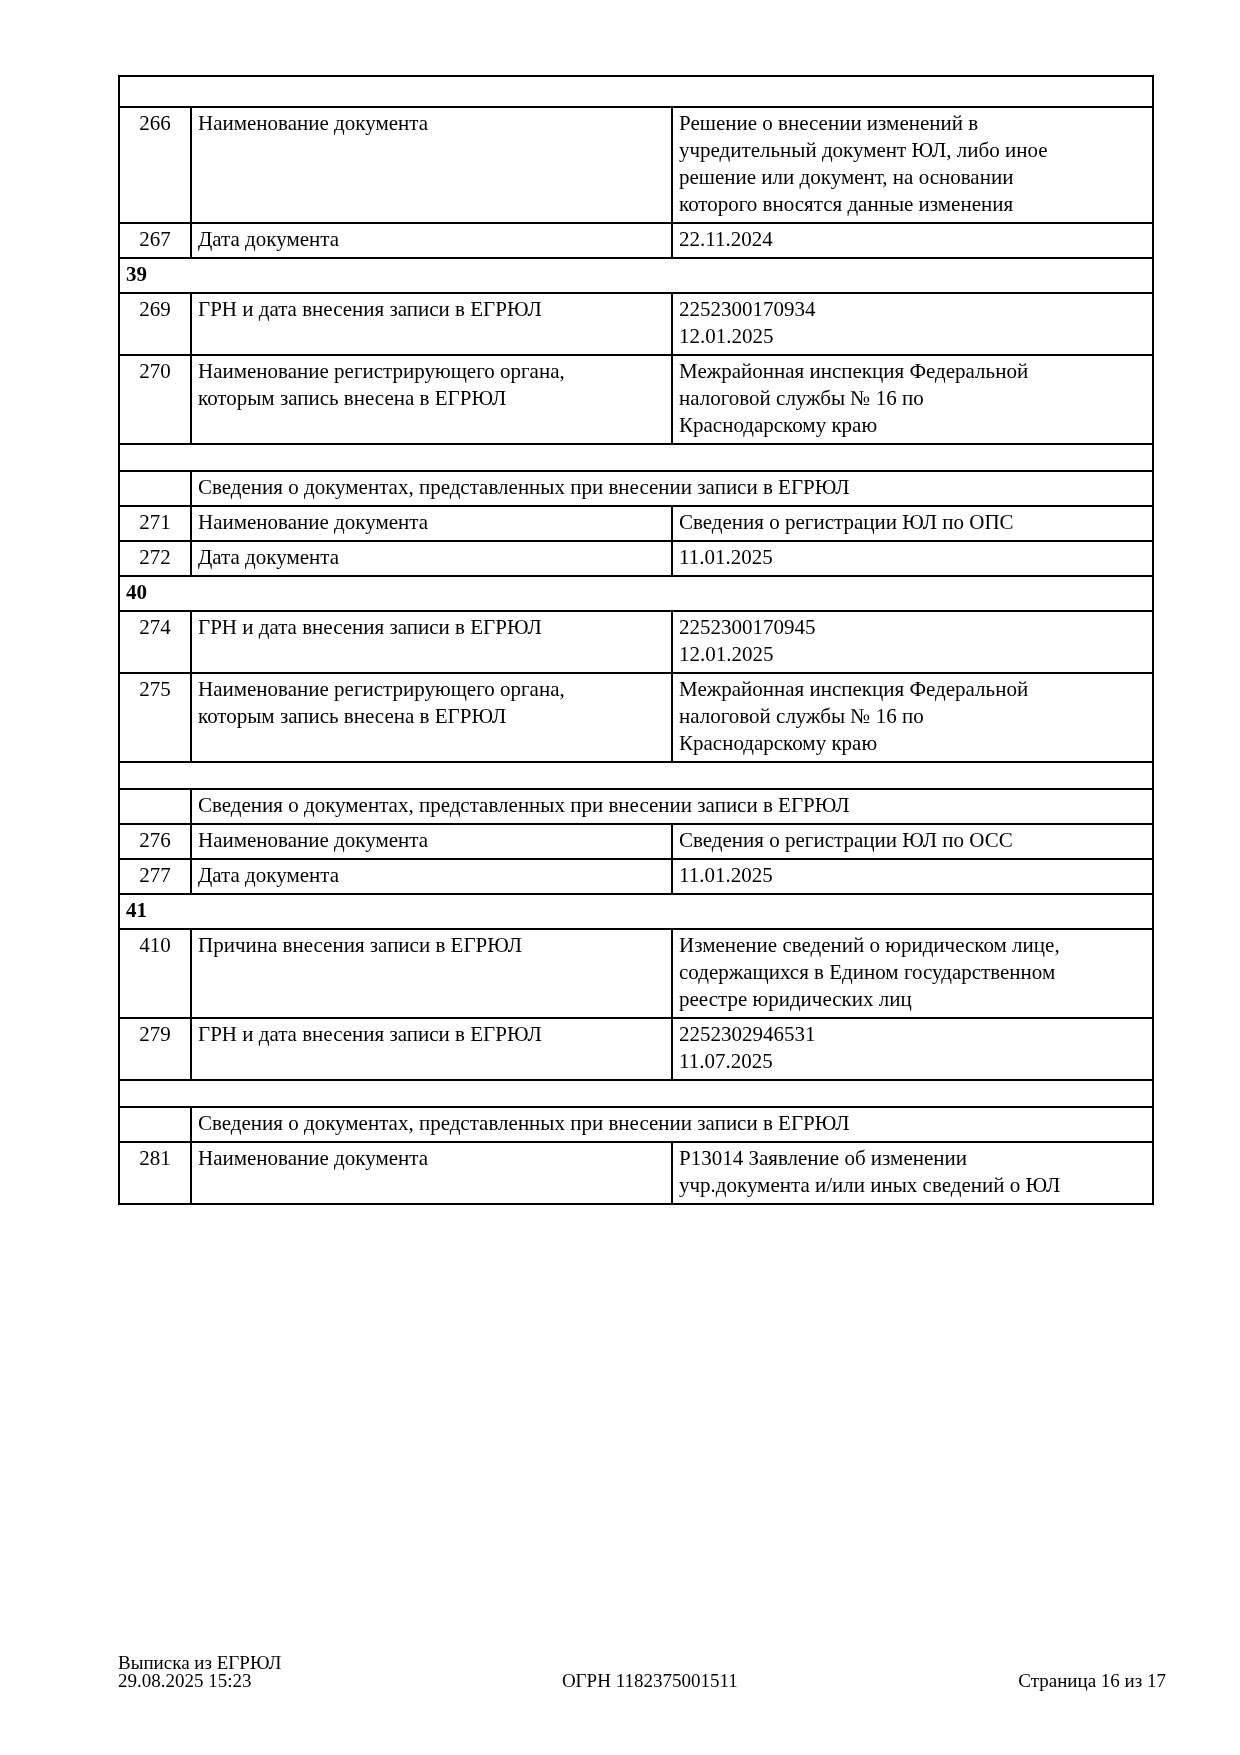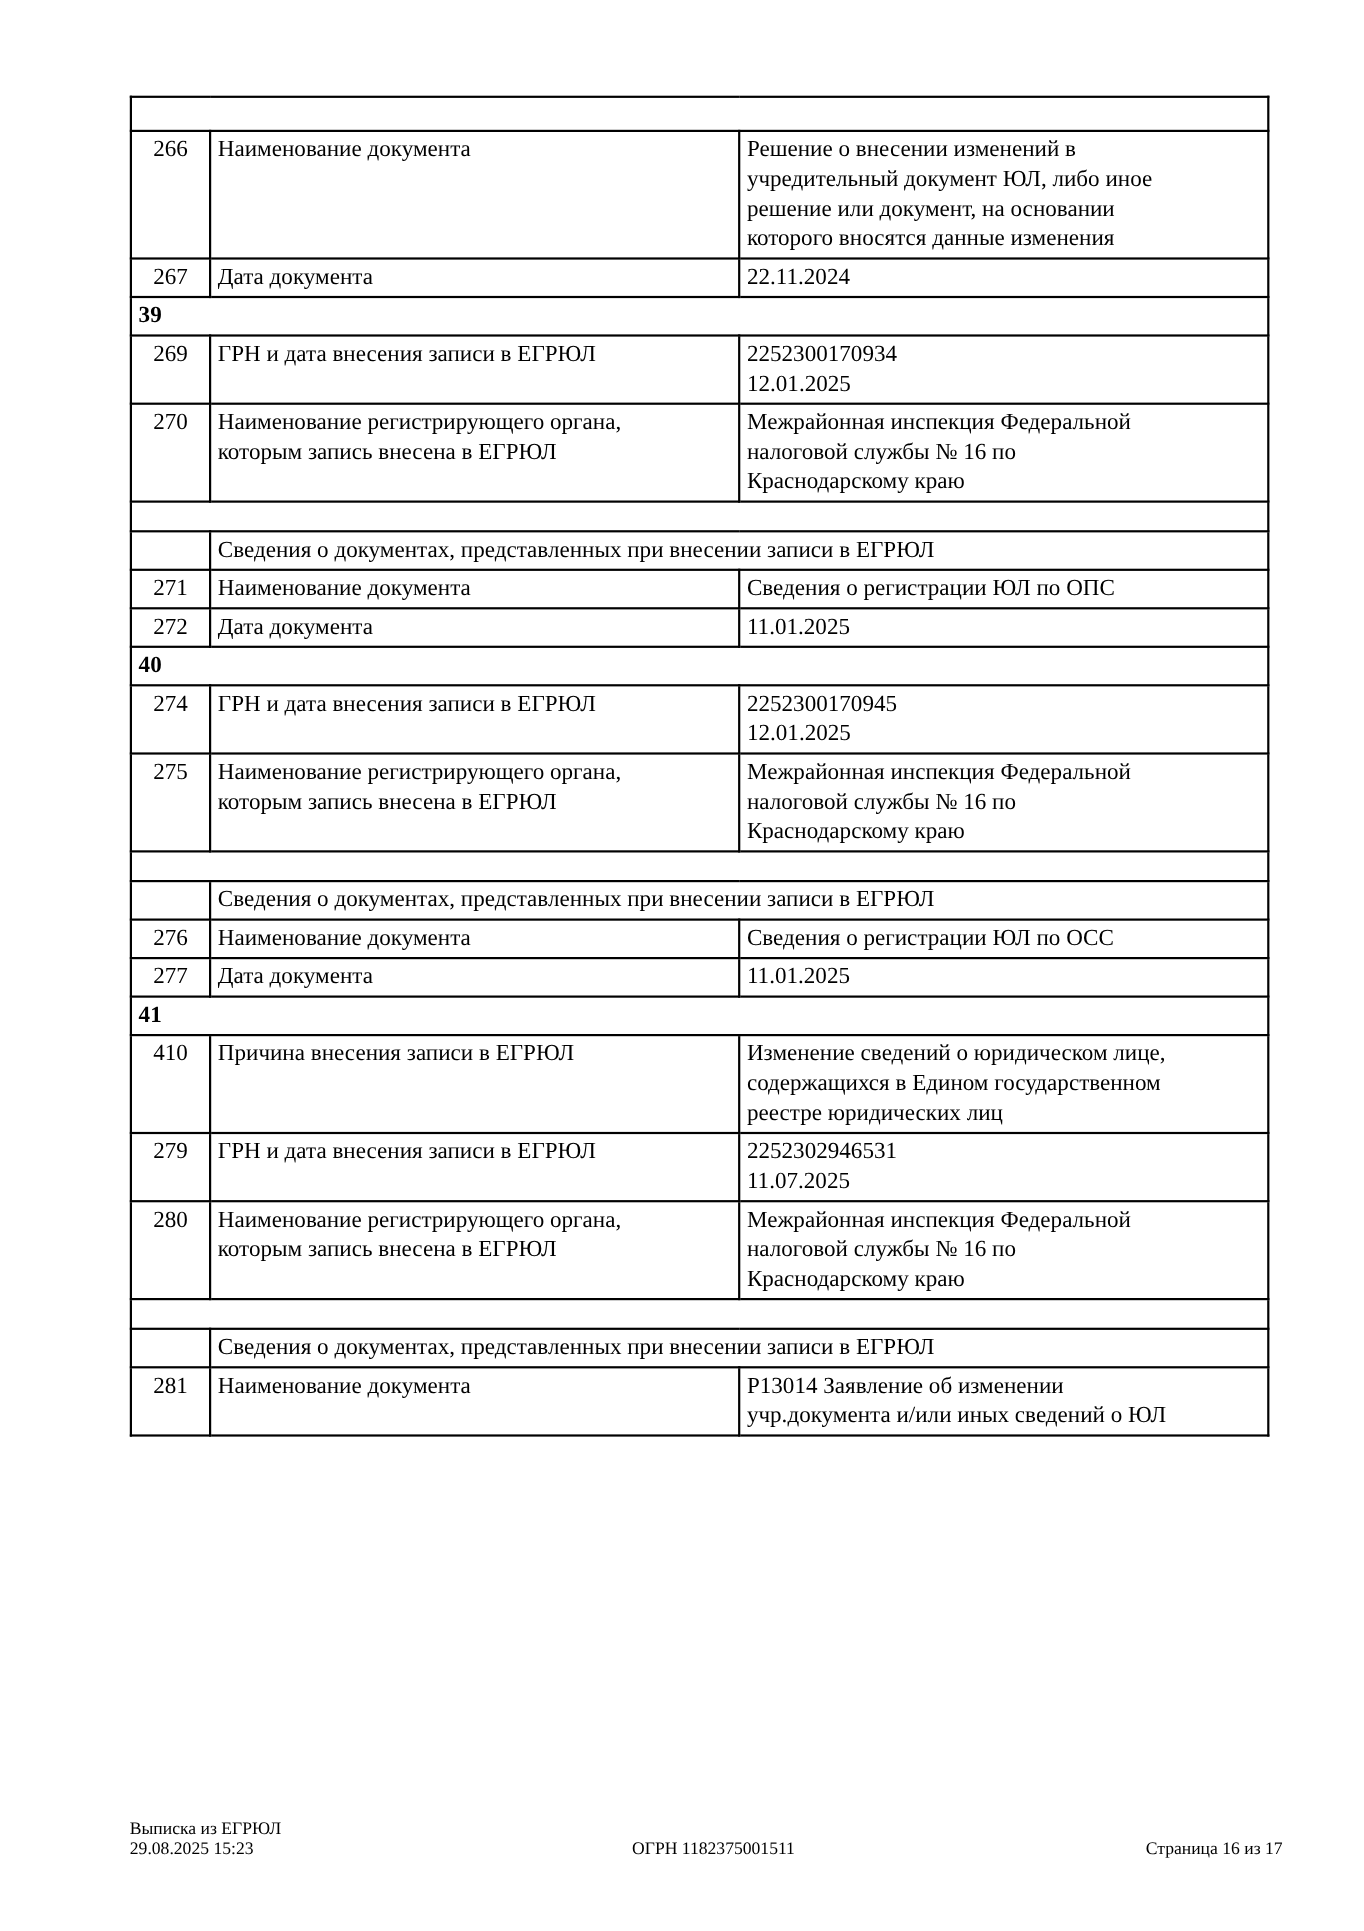--- a/index.html
+++ b/index.html
@@ -8,21 +8,21 @@
     width: 1240px;
     height: 1755px;
     background: #ffffff;
     color: #000000;
     font-family: "Liberation Serif", "DejaVu Serif", serif;
     overflow: hidden;
   }
   table.egrul {
     position: absolute;
     left: 118px;
-    top: 87px;
+    top: 75px;
     width: 1034px;
     border-collapse: collapse;
     table-layout: fixed;
   }
   table.egrul td {
     border: 2px solid #000000;
     vertical-align: top;
     padding: 2px 6px 4px 6px;
     font-size: 21px;
     line-height: 27px;
@@ -43,21 +43,21 @@
   tr.gap td { height: 25px; padding: 0; }
   td.subheadercell { white-space: normal; }
   .footer {
     position: absolute;
     left: 118px;
     top: 1654px;
     width: 1048px;
     display: flex;
     justify-content: space-between;
     align-items: flex-end;
-    font-size: 16px;
+    font-size: 19px;
     line-height: 18px;
   }
   .f-left { text-align: left; }
   .f-center { text-align: right; }
   .f-right { text-align: right; }
 </style>
 </head>
 <body>
 
 <div class="page">
@@ -162,28 +162,20 @@
           <td class="value">Изменение сведений о юридическом лице,
 содержащихся в Едином государственном
 реестре юридических лиц</td>
         </tr>
         <tr class="field">
           <td class="num">279</td>
           <td class="label">ГРН и дата внесения записи в ЕГРЮЛ</td>
           <td class="value">2252302946531
 11.07.2025</td>
         </tr>
-        <tr class="field">
-          <td class="num">280</td>
-          <td class="label">Наименование регистрирующего органа,
-которым запись внесена в ЕГРЮЛ</td>
-          <td class="value">Межрайонная инспекция Федеральной
-налоговой службы № 16 по
-Краснодарскому краю</td>
-        </tr>
         <tr class="gap">
           <td colspan="3"></td>
         </tr>
         <tr class="subheader">
           <td class="num"></td>
           <td class="subheadercell" colspan="2">Сведения о документах, представленных при внесении записи в ЕГРЮЛ</td>
         </tr>
         <tr class="field">
           <td class="num">281</td>
           <td class="label">Наименование документа</td>

